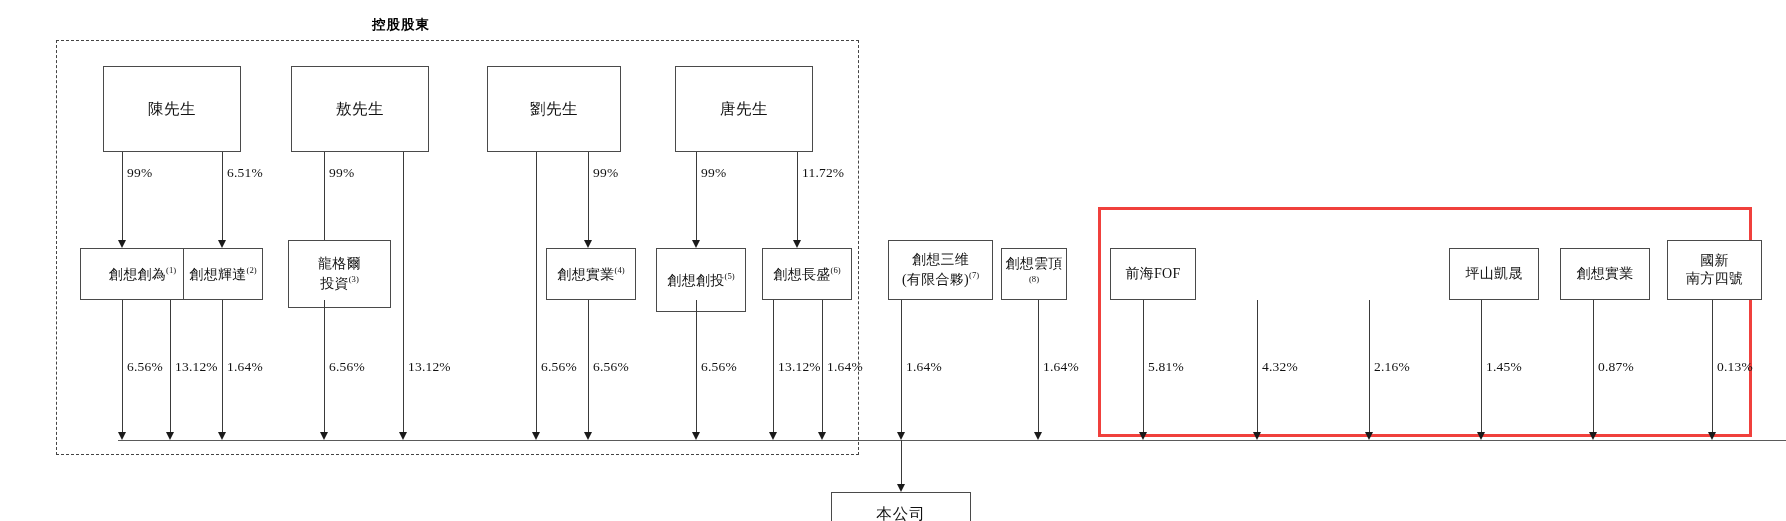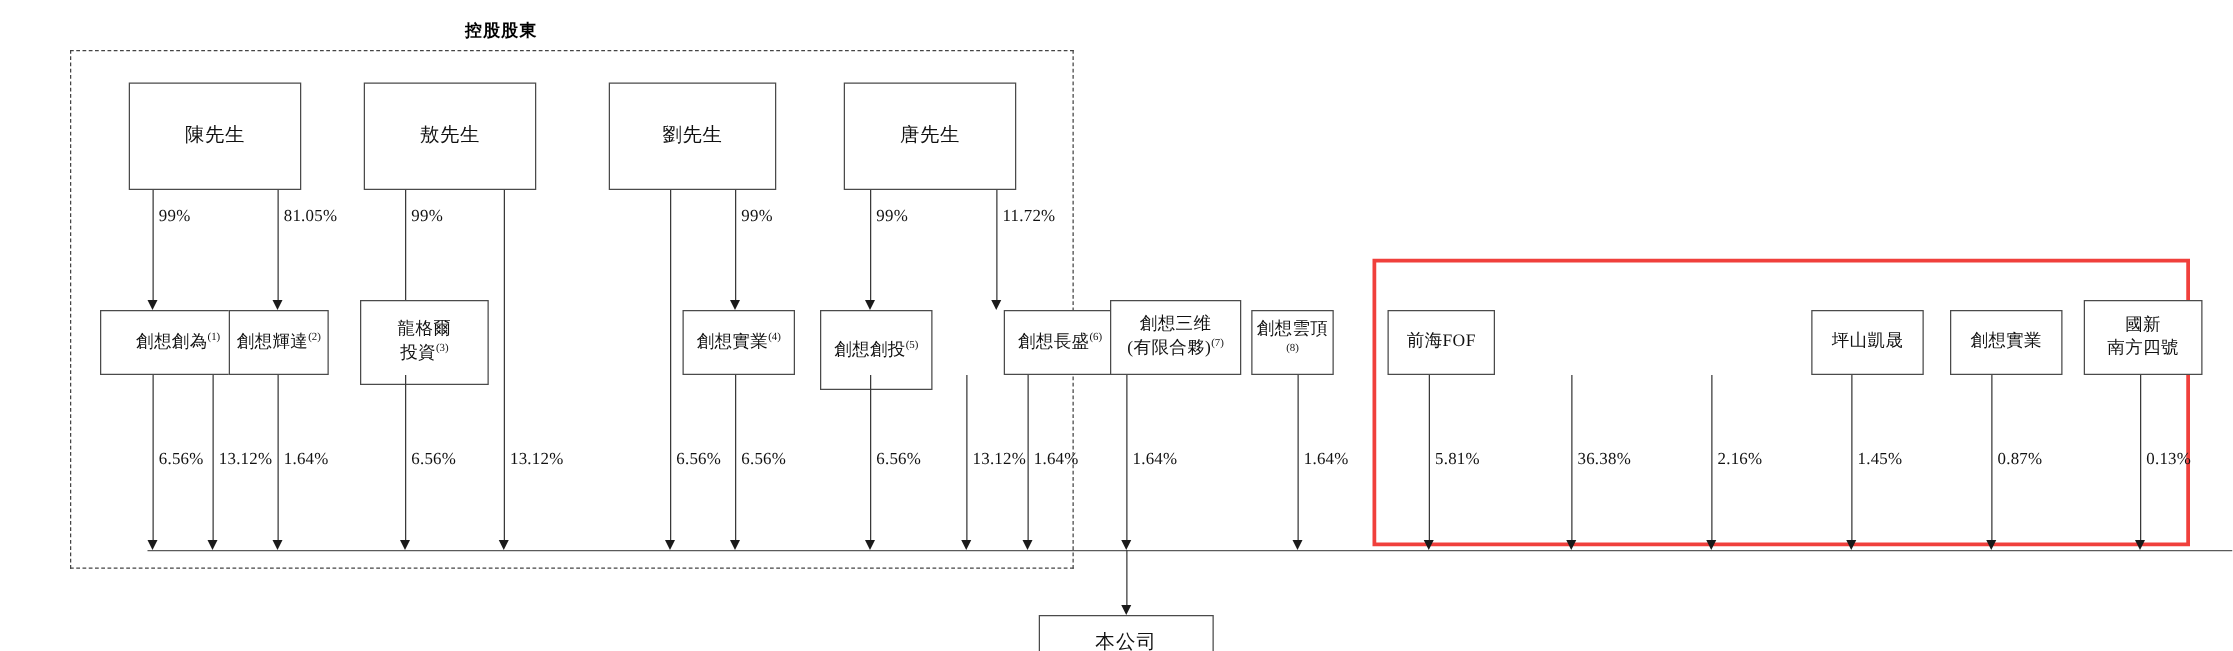--- a/index.html
+++ b/index.html
@@ -124,21 +124,21 @@
   <div class="node person" style="left:675px; top:66px; width:138px; height:86px;">
     <span>唐先生</span>
   </div>
 
   <div class="vline" style="left:122px; top:152px; height:88px;"></div>
   <div class="arrowhead" style="left:117.5px; top:240px;"></div>
   <div class="pct" style="left:127px; top:165px;">99%</div>
 
   <div class="vline" style="left:222px; top:152px; height:88px;"></div>
   <div class="arrowhead" style="left:217.5px; top:240px;"></div>
-  <div class="pct" style="left:227px; top:165px;">81.05%</div>
+  <div class="pct" style="left:227px; top:165px;">6.51%</div>
 
   <div class="vline" style="left:324px; top:152px; height:88px;"></div>
   <div class="arrowhead" style="left:319.5px; top:240px;"></div>
   <div class="pct" style="left:329px; top:165px;">99%</div>
 
   <div class="vline" style="left:403px; top:152px; height:281px;"></div>
   <div class="arrowhead" style="left:398.5px; top:432px;"></div>
   <div class="pct" style="left:408px; top:359px;">13.12%</div>
 
   <div class="vline" style="left:588px; top:152px; height:88px;"></div>
@@ -190,21 +190,21 @@
   <div class="arrowhead" style="left:583.5px; top:432px;"></div>
   <div class="pct" style="left:593px; top:359px;">6.56%</div>
 
   <div class="node mid" style="left:656px; top:248px; width:90px; height:64px;">
     <span><span>創想創投</span><sup>(5)</sup></span>
   </div>
   <div class="vline" style="left:696px; top:300px; height:133px;"></div>
   <div class="arrowhead" style="left:691.5px; top:432px;"></div>
   <div class="pct" style="left:701px; top:359px;">6.56%</div>
 
-  <div class="node mid" style="left:762px; top:248px; width:90px; height:52px;margin-left:41px;">
+  <div class="node mid" style="left:762px; top:248px; width:90px; height:52px;">
     <span><span>創想長盛</span><sup>(6)</sup></span>
   </div>
   <div class="vline" style="left:773px; top:300px; height:133px;"></div>
   <div class="arrowhead" style="left:768.5px; top:432px;"></div>
   <div class="pct" style="left:778px; top:359px;">13.12%</div>
 
   <div class="vline" style="left:822px; top:300px; height:133px;"></div>
   <div class="arrowhead" style="left:817.5px; top:432px;"></div>
   <div class="pct" style="left:827px; top:359px;">1.64%</div>
 
@@ -225,21 +225,21 @@
 
   <div class="node mid" style="left:1110px; top:248px; width:86px; height:52px;">
     <span>前海FOF</span>
   </div>
   <div class="vline" style="left:1143px; top:300px; height:133px;"></div>
   <div class="arrowhead" style="left:1138.5px; top:432px;"></div>
   <div class="pct" style="left:1148px; top:359px;">5.81%</div>
 
   <div class="vline" style="left:1257px; top:300px; height:133px;"></div>
   <div class="arrowhead" style="left:1252.5px; top:432px;"></div>
-  <div class="pct" style="left:1262px; top:359px;">36.38%</div>
+  <div class="pct" style="left:1262px; top:359px;">4.32%</div>
 
   <div class="vline" style="left:1369px; top:300px; height:133px;"></div>
   <div class="arrowhead" style="left:1364.5px; top:432px;"></div>
   <div class="pct" style="left:1374px; top:359px;">2.16%</div>
 
   <div class="node mid" style="left:1449px; top:248px; width:90px; height:52px;">
     <span>坪山凱晟</span>
   </div>
   <div class="vline" style="left:1481px; top:300px; height:133px;"></div>
   <div class="arrowhead" style="left:1476.5px; top:432px;"></div>

